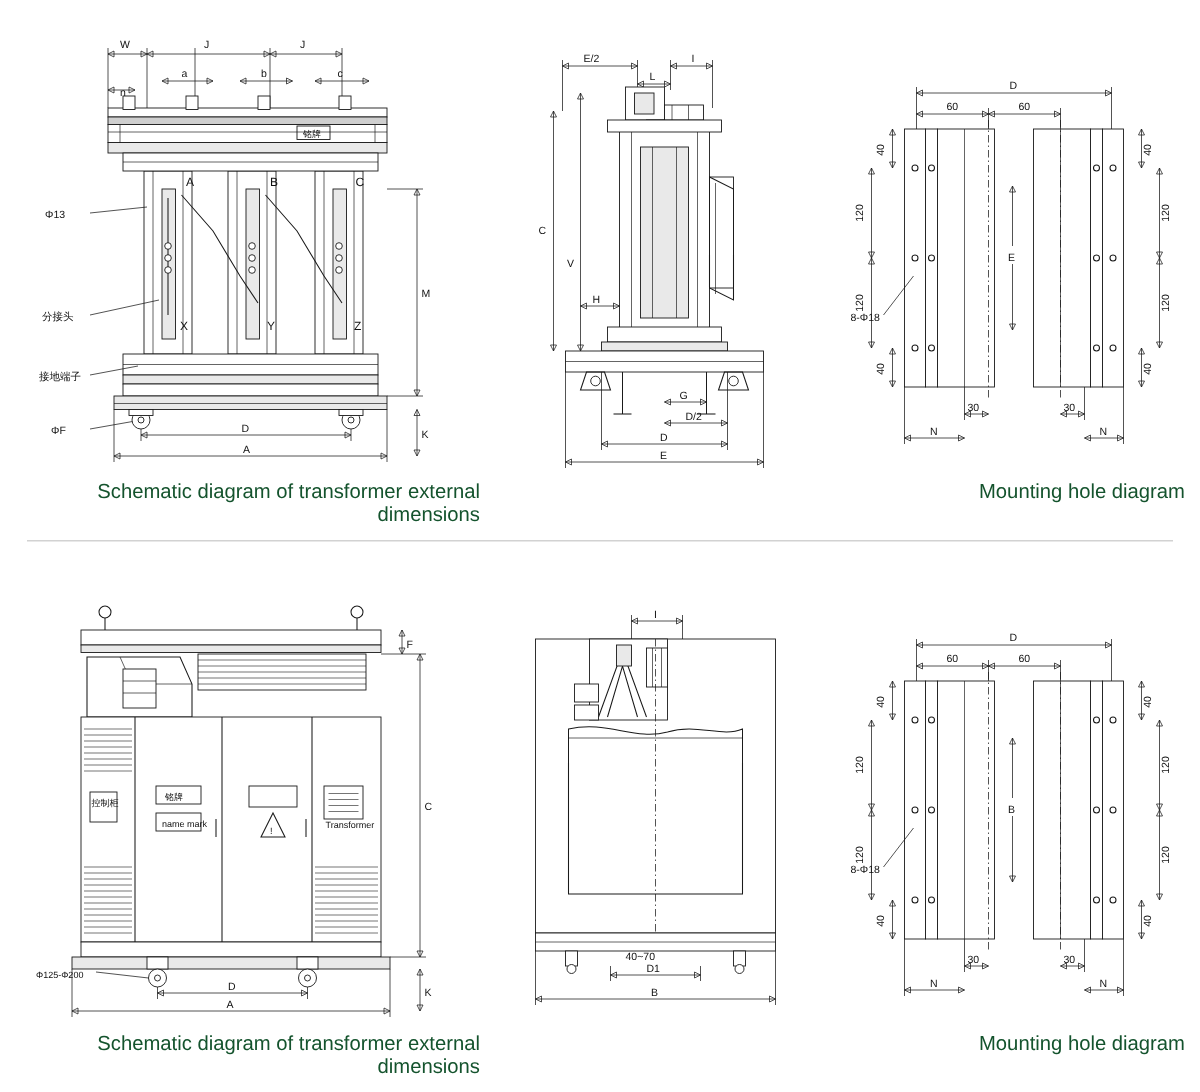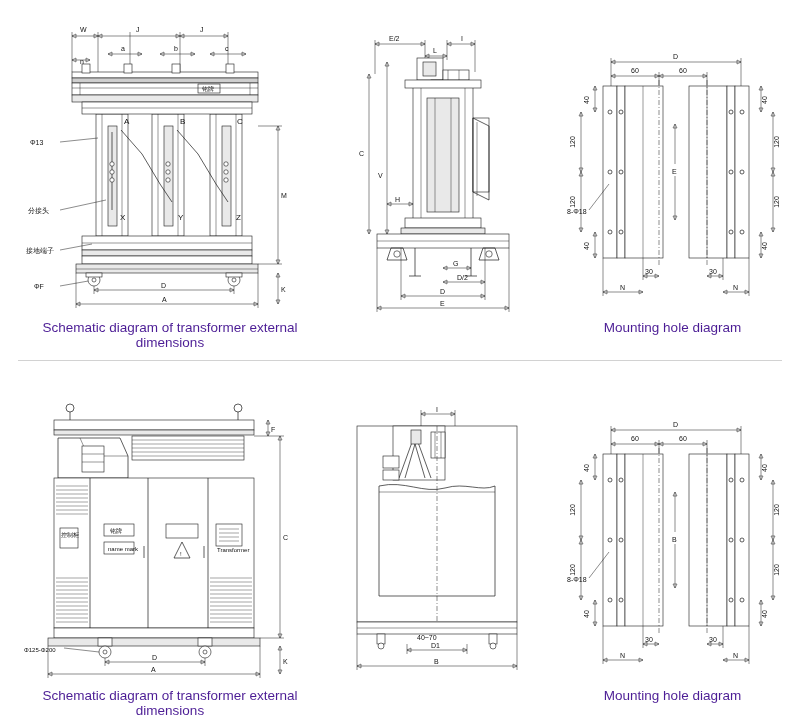--- a/index.html
+++ b/index.html
@@ -37,22 +37,22 @@
     top: 360px;
   }
 
   .panel {
     position: absolute;
     top: 0;
   }
   .panel-caption {
     position: absolute;
     width: 100%;
-    text-align: center;
-    color: #4c1d95;
+    text-align: right;
+    color: #14532d;
     font-size: 13.5px;
     font-family: "Liberation Sans", sans-serif;
   }
 
   svg { display: block; }
   svg text {
     font-family: "Liberation Sans", sans-serif;
     fill: #111;
   }
   .ln { stroke: #1a1a1a; fill: none; stroke-width: 0.7; }

